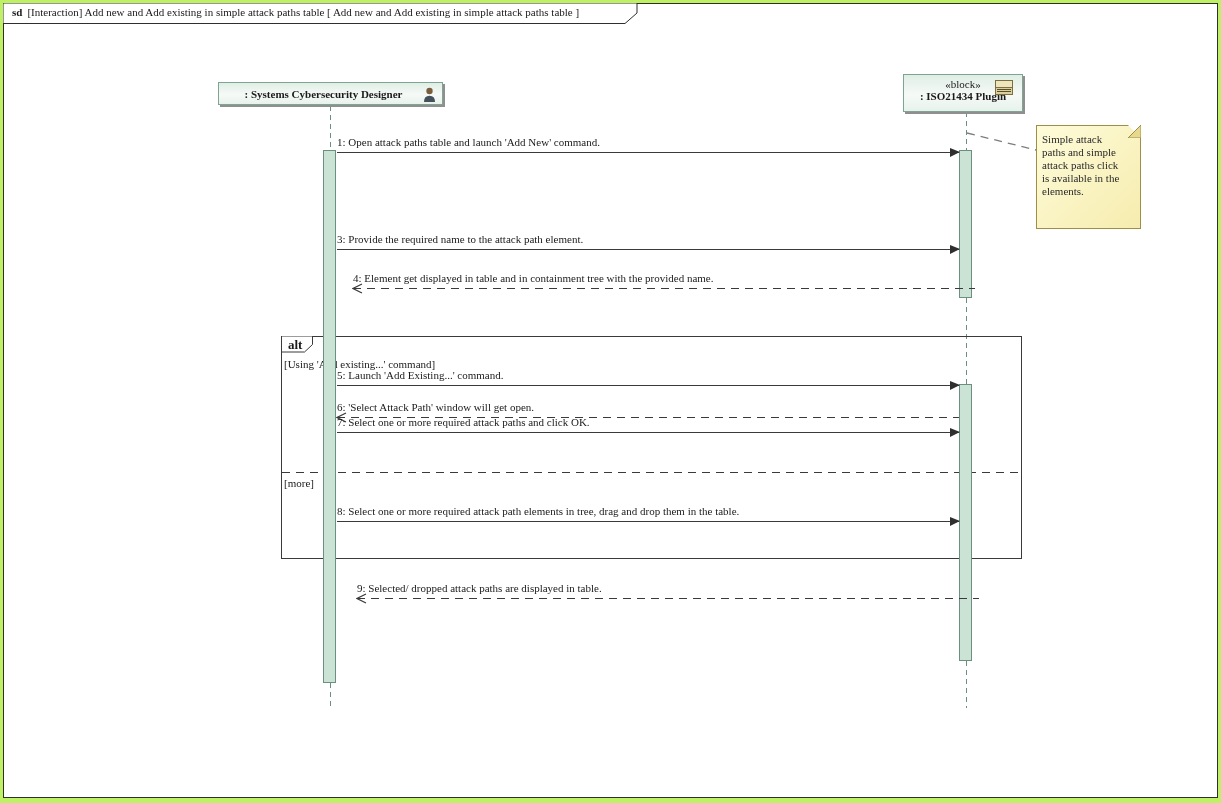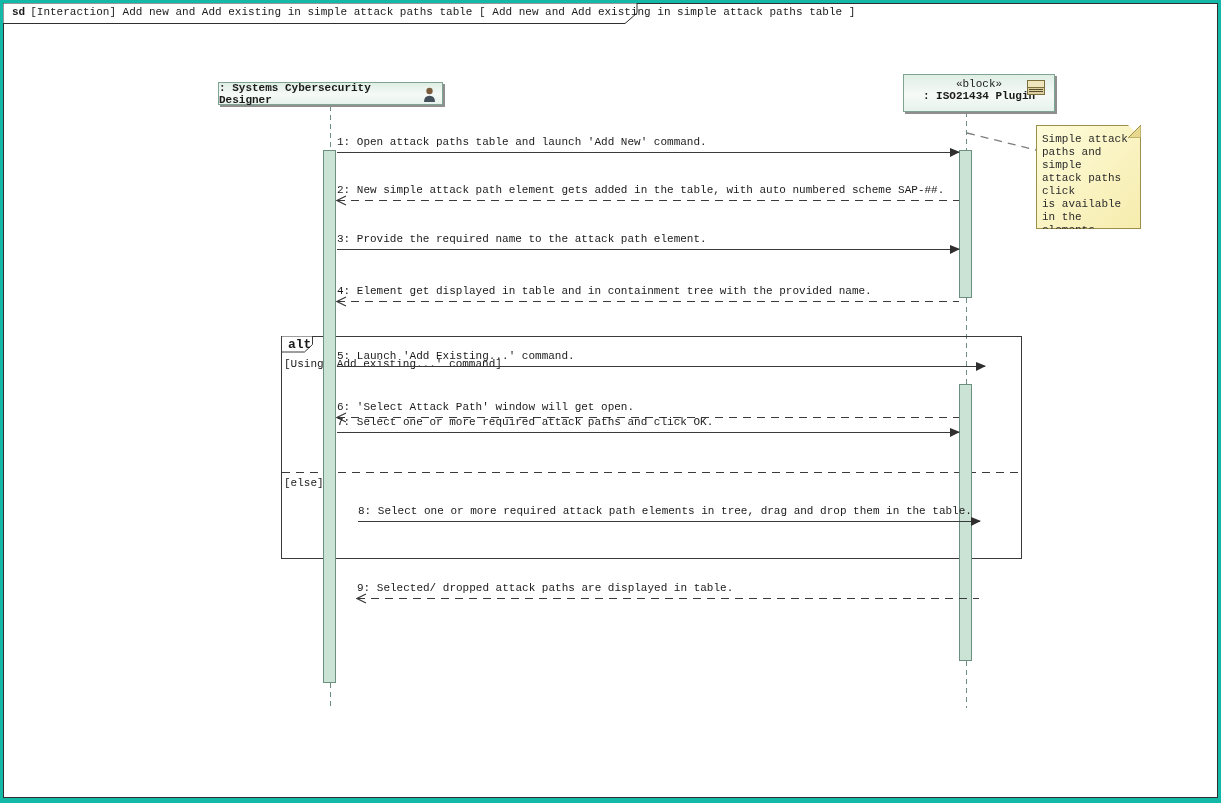--- a/index.html
+++ b/index.html
@@ -1,18 +1,18 @@
 <!DOCTYPE html>
 <html><head>
 <meta charset="utf-8">
 <style>
   html,body{margin:0;padding:0;background:#ffffff;}
   #canvas{
-    position:relative;width:1221px;height:803px;background:#14b8a6;
-    font-family:Liberation Mono, monospace;color:#1a1a1a;overflow:hidden;
+    position:relative;width:1221px;height:803px;background:#bef264;
+    font-family:Liberation Serif, serif;color:#1a1a1a;overflow:hidden;
   }
   
   .frame{position:absolute;left:3px;top:3px;width:1213px;height:793px;
          border:1px solid #2f2f2f;background:#fff;}
   .title-tab{position:absolute;left:3px;top:3px;width:640px;height:22px;}
   .title-tab svg{position:absolute;left:0;top:0;}
   .title-text{position:absolute;left:9px;top:3px;font-size:11px;white-space:nowrap;}
   .title-text .kw{font-weight:bold;margin-right:5px;}
   
   .head{position:absolute;border:1px solid #7fa491;
@@ -79,37 +79,37 @@
 
   <div class="fragment"></div>
   <div class="frag-op">
     <svg width="33" height="17">
       <path d="M0.5,0 H31.5 V8.5 L23.5,16 H0.5 Z" fill="#ffffff" stroke="#3a3a3a" stroke-width="1"></path>
     </svg>
     <span class="op-label">alt</span>
   </div>
   <div class="guard" style="left:284px;top:358px;">[Using 'Add existing...' command]</div>
   <div class="frag-divider"></div>
-  <div class="guard" style="left:284px;top:477px;">[else]</div>
+  <div class="guard" style="left:284px;top:477px;">[more]</div>
 
   <div class="act" style="left:323px;top:150px;height:533px;"></div>
   <div class="act" style="left:959px;top:150px;height:148px;"></div>
   <div class="act" style="left:959px;top:384px;height:277px;"></div>
 
   <div class="head head-designer" style="left:218px;top:74px;width:225px;height:23px;margin-top:8px;">
     <span class="nm">: Systems Cybersecurity Designer</span>
     <span class="icon-abs" style="right:6px;top:4px;">
       <svg width="13" height="15">
         <circle cx="6.5" cy="4" r="3.2" fill="#7b5d3e"></circle>
         <path d="M1,15 Q1,8.7 6.5,8.7 Q12,8.7 12,15 Z" fill="#44505a"></path>
       </svg>
     </span>
   </div>
 
-  <div class="head head-plugin" style="left:903px;top:74px;width:152px;height:38px;">
+  <div class="head head-plugin" style="left:903px;top:74px;width:120px;height:38px;">
     <div class="stereo">«block»</div>
     <div class="nm">: ISO21434 Plugin</div>
     <span class="icon-abs" style="right:9px;top:5px;">
       <svg width="18" height="15">
         <rect x="0.5" y="0.5" width="17" height="14" fill="#efe5bd" stroke="#7a6f3d"></rect>
         <rect x="0.5" y="7.5" width="17" height="7" fill="#ddcea0" stroke="#7a6f3d"></rect>
         <line x1="2" y1="9.5" x2="16" y2="9.5" stroke="#55502a"></line>
         <line x1="2" y1="11.5" x2="16" y2="11.5" stroke="#55502a"></line>
       </svg>
     </span>
@@ -132,46 +132,38 @@
     <path d="M0,0 L0,13 L13,13 Z" fill="#e8d88f" stroke="#9c8f4a" stroke-width="1" transform="rotate(270 6.5 6.5)"></path>
   </svg>
 
   <div class="msg" style="top:136px;">
     <div class="msg-label">1:  Open attack paths table and launch 'Add New' command.</div>
     <div class="msg-line">
         <i class="ah-right"></i>
       </div>
   </div>
 
-  <div class="msg" style="top:184px;">
-    <div class="msg-label">2:  New simple attack path element gets added in the table, with auto numbered scheme SAP-##.</div>
-    <div class="msg-line dashed">
-      <svg class="ah-left-open" width="11" height="11">
-          <polyline points="10,1 1,5.5 10,10" fill="none" stroke="#3a3a3a" stroke-width="1.2"></polyline>
-        </svg>
-    </div>
-  </div>
 
   <div class="msg" style="top:233px;">
     <div class="msg-label">3:  Provide the required name to the attack path element.</div>
     <div class="msg-line">
         <i class="ah-right"></i>
       </div>
   </div>
 
-  <div class="msg" style="top:285px;">
+  <div class="msg" style="top:272px;margin-left:16px;">
     <div class="msg-label">4:  Element get displayed in table and in containment tree with the provided name.</div>
     <div class="msg-line dashed">
       <svg class="ah-left-open" width="11" height="11">
           <polyline points="10,1 1,5.5 10,10" fill="none" stroke="#3a3a3a" stroke-width="1.2"></polyline>
         </svg>
     </div>
   </div>
 
-  <div class="msg" style="top:350px;padding-left:26px;">
+  <div class="msg" style="top:369px;">
     <div class="msg-label">5:  Launch 'Add Existing...' command.</div>
     <div class="msg-line">
         <i class="ah-right"></i>
       </div>
   </div>
 
   <div class="msg" style="top:401px;">
     <div class="msg-label">6:  'Select Attack Path' window will get open.</div>
     <div class="msg-line dashed">
       <svg class="ah-left-open" width="11" height="11">
@@ -180,21 +172,21 @@
     </div>
   </div>
 
   <div class="msg" style="top:416px;">
     <div class="msg-label">7:  Select one or more required attack paths and click OK.</div>
     <div class="msg-line">
         <i class="ah-right"></i>
       </div>
   </div>
 
-  <div class="msg" style="top:505px;margin-left:21px;">
+  <div class="msg" style="top:505px;">
     <div class="msg-label">8:  Select one or more required attack path elements in tree, drag and drop them in the table.</div>
     <div class="msg-line">
         <i class="ah-right"></i>
       </div>
   </div>
 
   <div class="msg" style="top:582px;margin-left:20px;">
     <div class="msg-label">9:  Selected/ dropped attack paths are displayed in table.</div>
     <div class="msg-line dashed">
       <svg class="ah-left-open" width="11" height="11">

